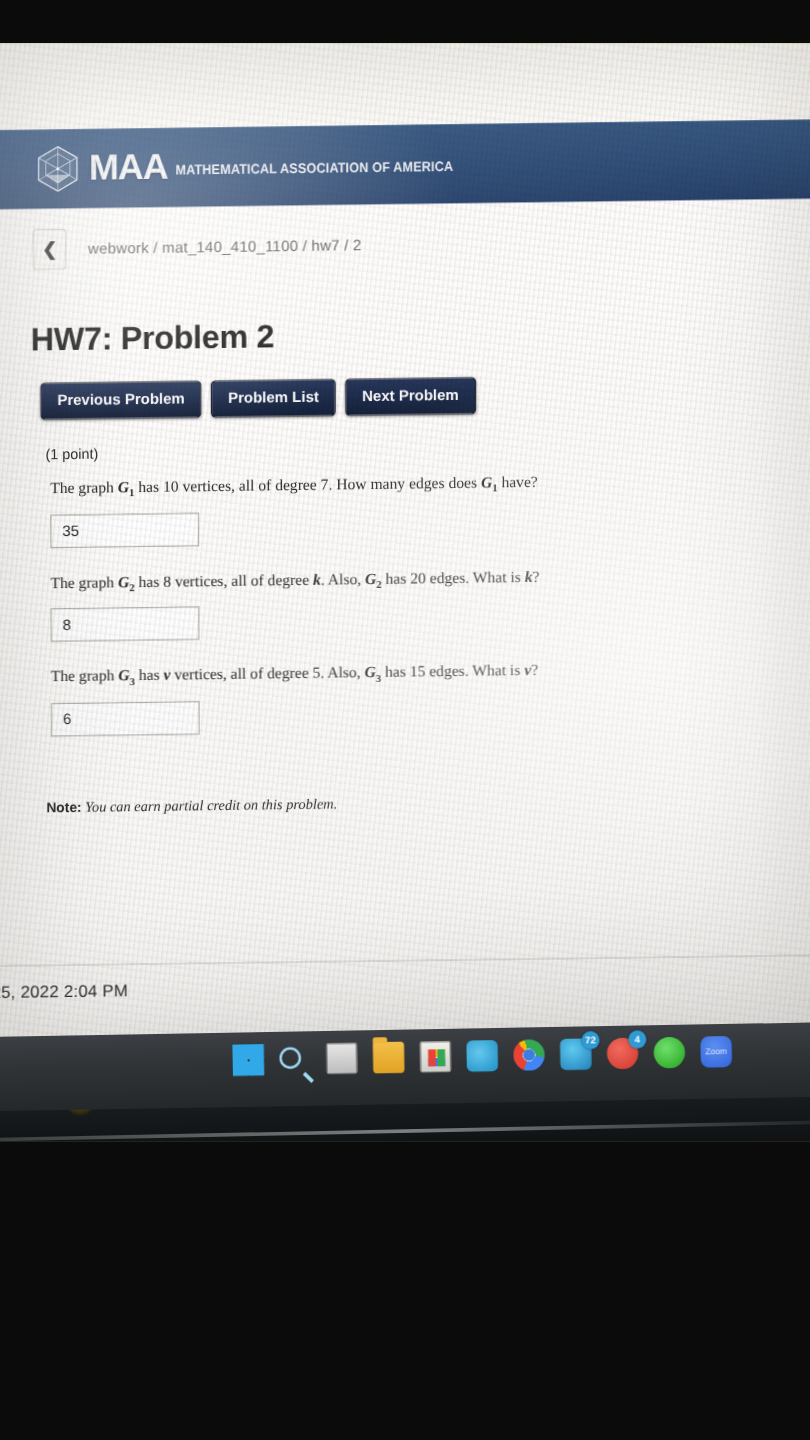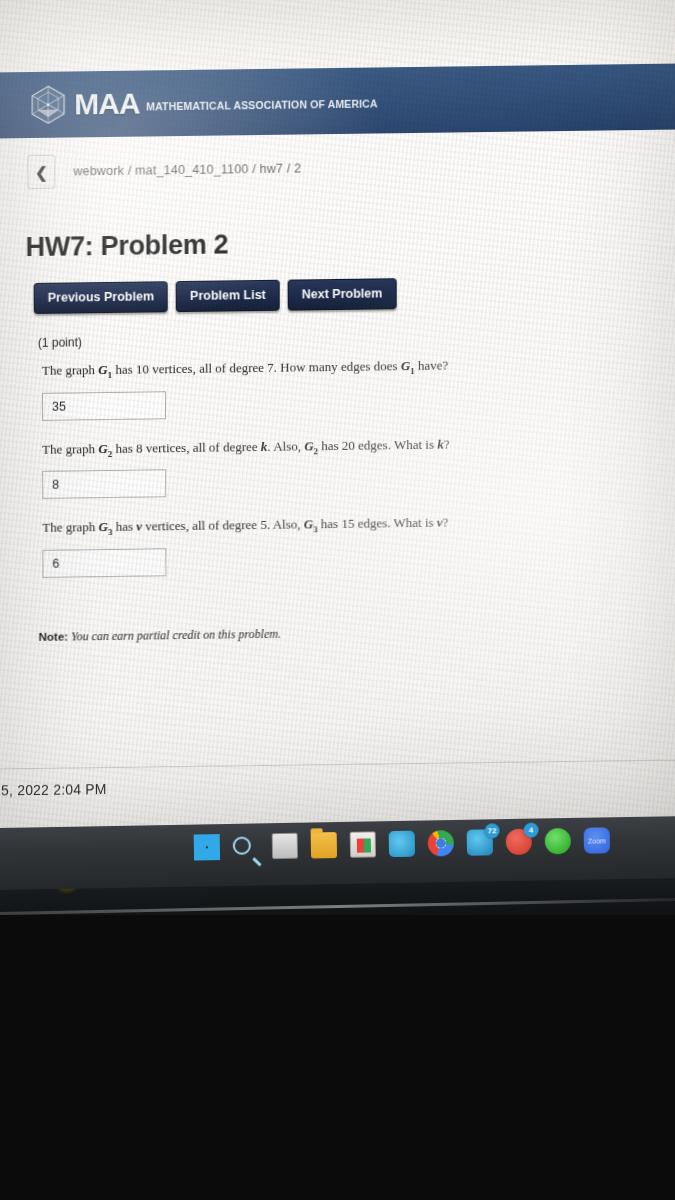--- a/index.html
+++ b/index.html
@@ -14,20 +14,21 @@
     position: relative;
     font-family: "Liberation Sans", sans-serif;
   }
 
   
   #photo {
     position: absolute; inset: 0;
     width: 675px; height: 915px;
     overflow: hidden;
     background: #bef264;
+    margin-top: 36px;
   }
 
   
   .desk-bg {
     position: absolute;
     left: 0; top: 900px; width: 675px; height: 300px;
     background:
       radial-gradient(120% 80% at 72% 78%, rgba(150,110,55,0.55) 0%, rgba(90,66,34,0.30) 38%, rgba(25,20,16,0.05) 72%),
       linear-gradient(180deg, #232226 0%, #2b2823 24%, #241f1a 60%, #191613 100%);
   }

